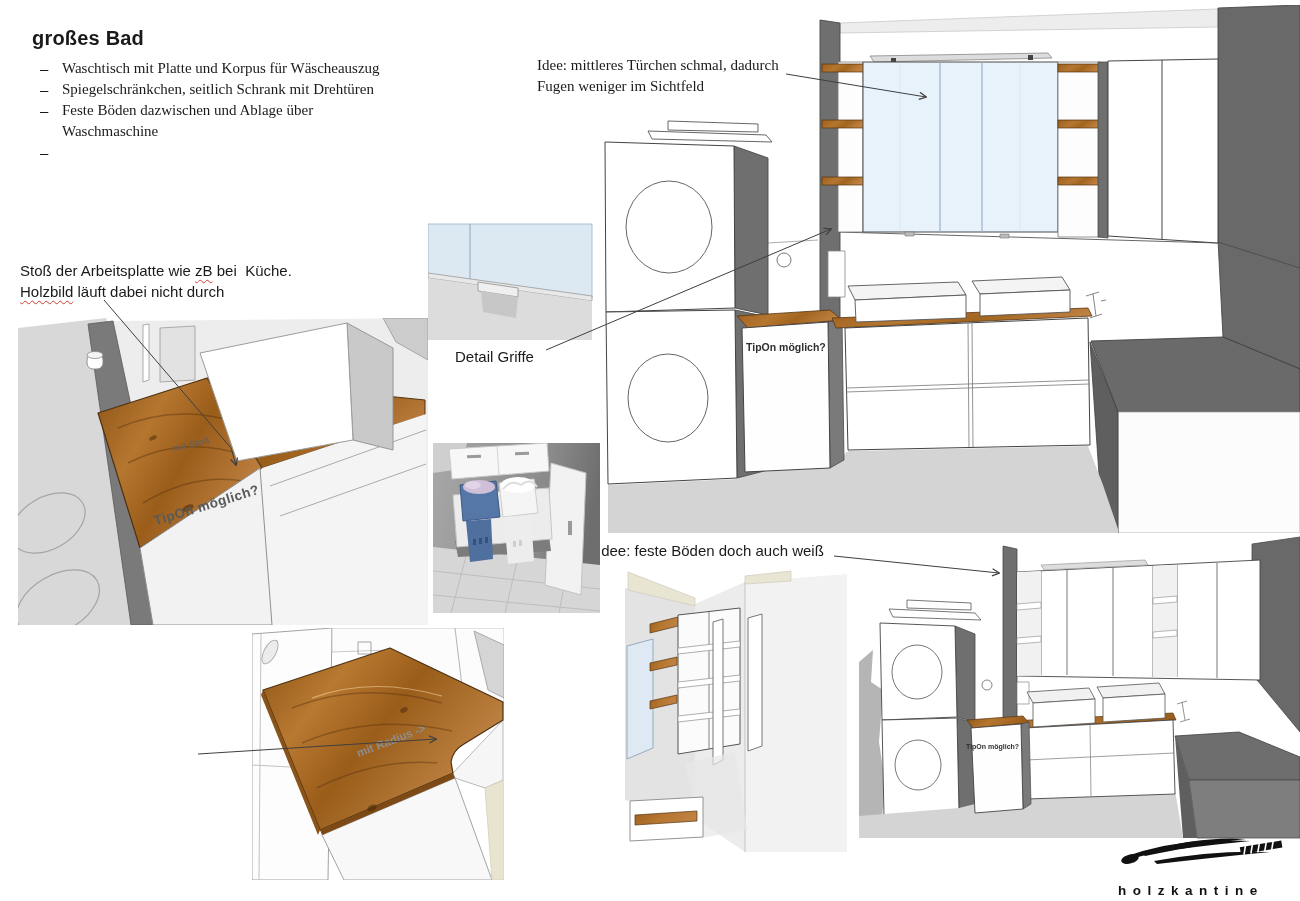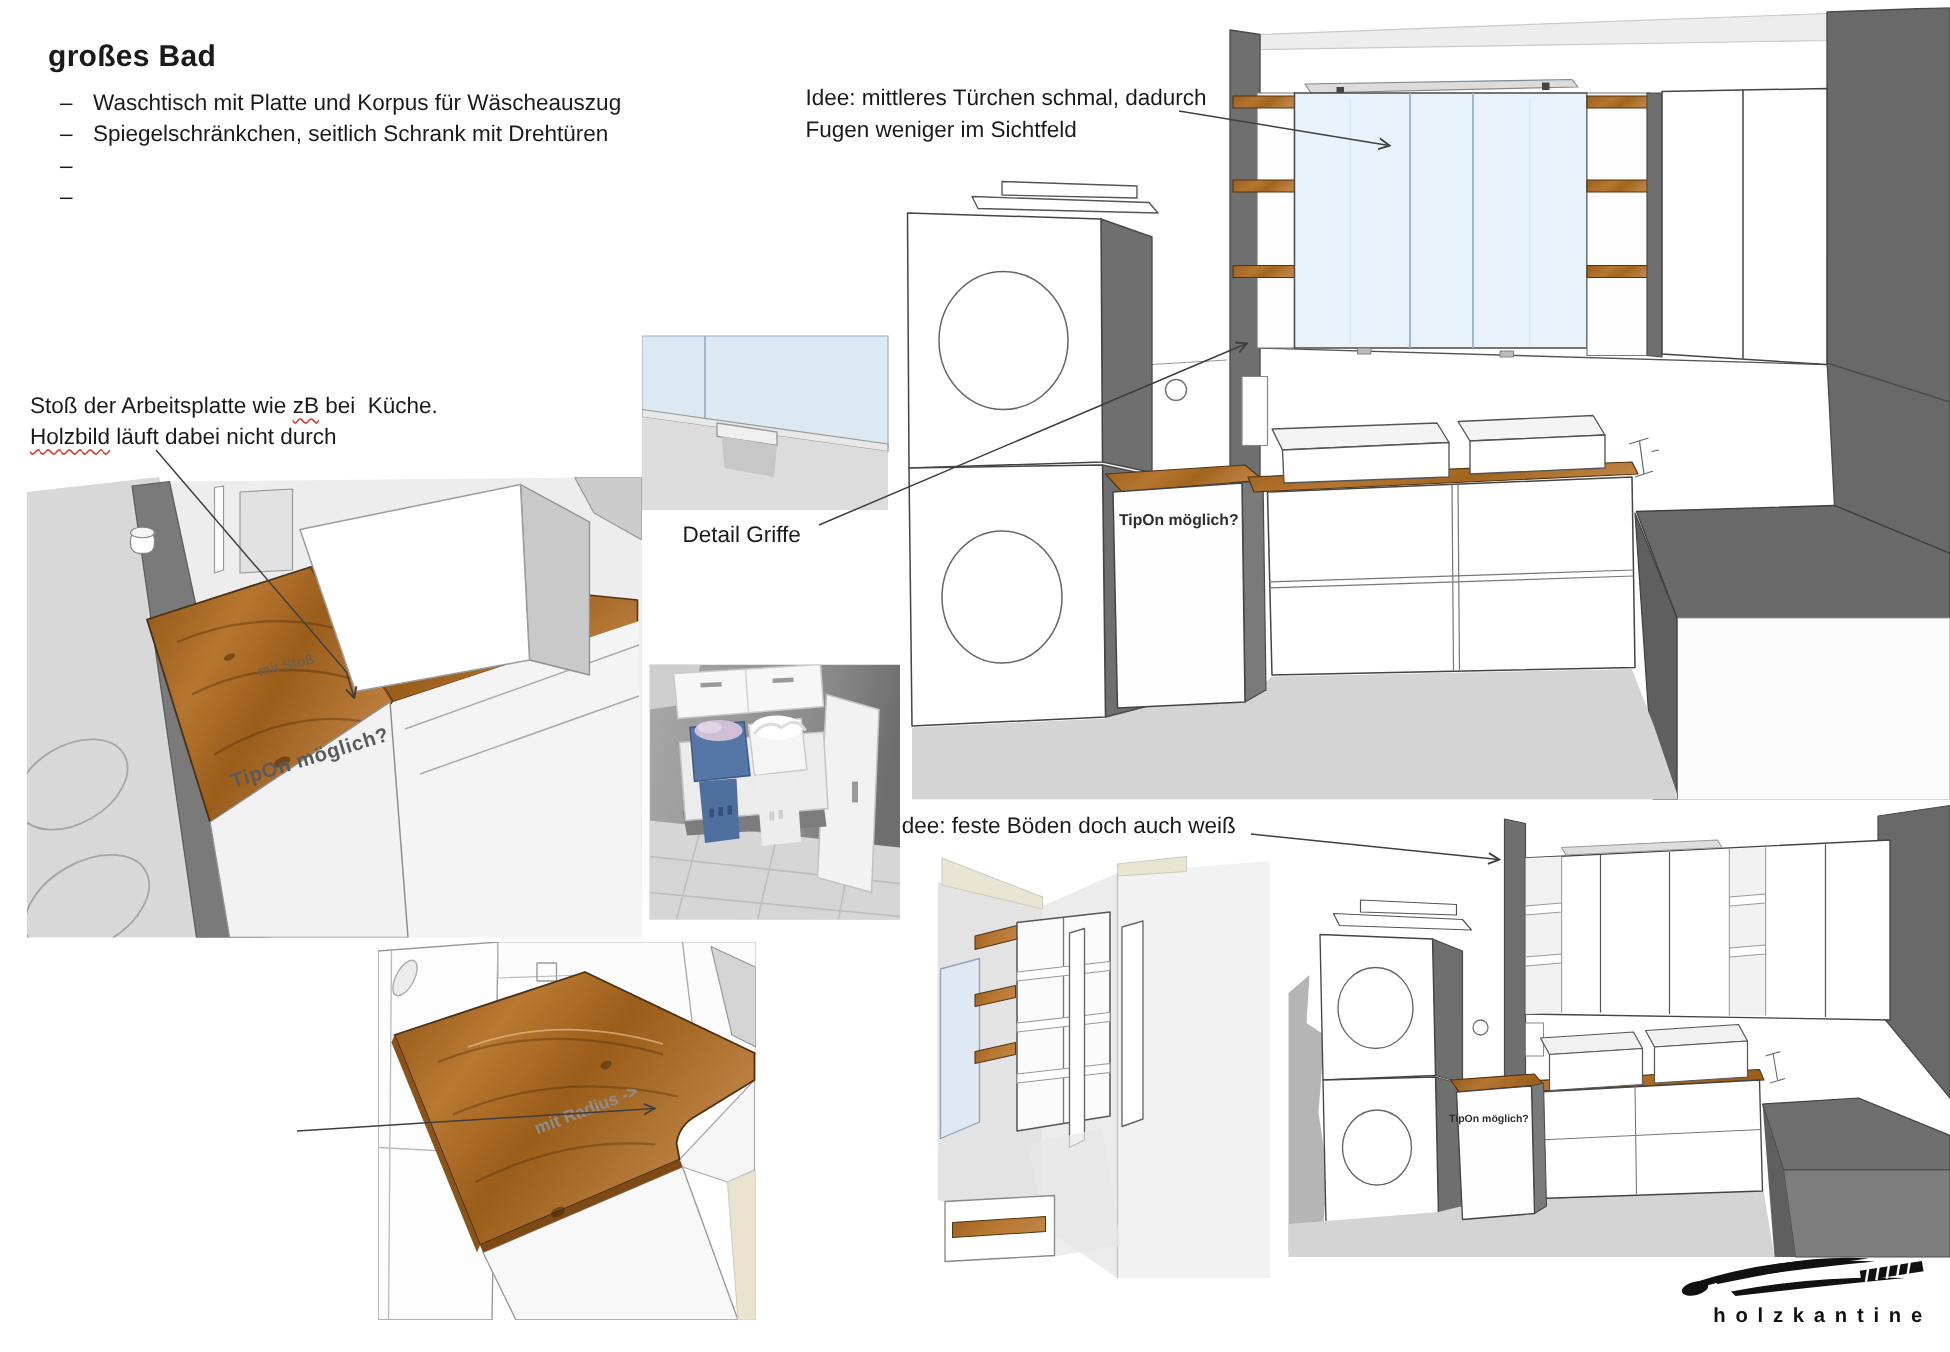--- a/index.html
+++ b/index.html
@@ -2,21 +2,21 @@
 <html><head>
 <meta charset="utf-8">
 <style>
   html,body{margin:0;padding:0;background:#fff;}
   #page{position:relative;width:1300px;height:901px;background:#ffffff;overflow:hidden;
         font-family:"Liberation Sans",sans-serif;color:#1a1a1a;}
   .abs{position:absolute;}
   svg{display:block;}
   .title{font-size:20px;font-weight:bold;letter-spacing:.2px;}
   .txt{font-size:15px;line-height:21px;}
-  .pre{white-space:pre-line;}
+  .pre{white-space:pre-line;font-family:Liberation Serif, serif;}
   .prew{white-space:pre-wrap;}
   .sq{text-decoration:underline;text-decoration-style:wavy;text-decoration-color:#d23f2f;
       text-decoration-thickness:1px;text-underline-offset:3px;}
   .brow{display:flex;align-items:flex-start;}
   .dash{width:22px;flex:0 0 22px;}
   .scene-label{position:absolute;color:#2e2e2e;}
   .logo-text{font-size:13.5px;font-weight:bold;letter-spacing:6.5px;color:#111;white-space:nowrap;}
 </style>
 </head>
 <body>
@@ -29,20 +29,22 @@
     <div class="brow">
       <span class="dash">–</span>
       <span class="pre">Waschtisch mit Platte und Korpus für Wäscheauszug</span>
     </div>
     <div class="brow">
       <span class="dash">–</span>
       <span class="pre">Spiegelschränkchen, seitlich Schrank mit Drehtüren</span>
     </div>
     <div class="brow">
       <span class="dash">–</span>
+      <span class="pre">Feste Böden dazwischen und Ablage über
+Waschmaschine</span>
     </div>
     <div class="brow">
       <span class="dash">–</span>
     </div>
   </div>
 
   <div class="abs txt pre" style="left:537px;top:55px;width:360px;">Idee: mittleres Türchen schmal, dadurch
 Fugen weniger im Sichtfeld</div>
 
   <div class="abs txt" style="left:20px;top:260px;width:330px;">
@@ -470,16 +472,16 @@
         <rect x="122" y="11" width="42" height="7" fill="#111"></rect>
         <g stroke="#fff" stroke-width="1.6">
           <line x1="128" y1="10" x2="125" y2="19"></line>
             <line x1="135" y1="10" x2="132" y2="19"></line>
           <line x1="142" y1="10" x2="139" y2="19"></line>
             <line x1="149" y1="10" x2="146" y2="19"></line>
           <line x1="156" y1="10" x2="153" y2="19"></line>
         </g>
       </g>
     </svg>
-    <div class="logo-text" style="margin-top:2px;text-align:right;">holzkantine</div>
+    <div class="logo-text" style="margin-top:16px;">holzkantine</div>
   </div>
 
 </div>
 
 </body></html>

